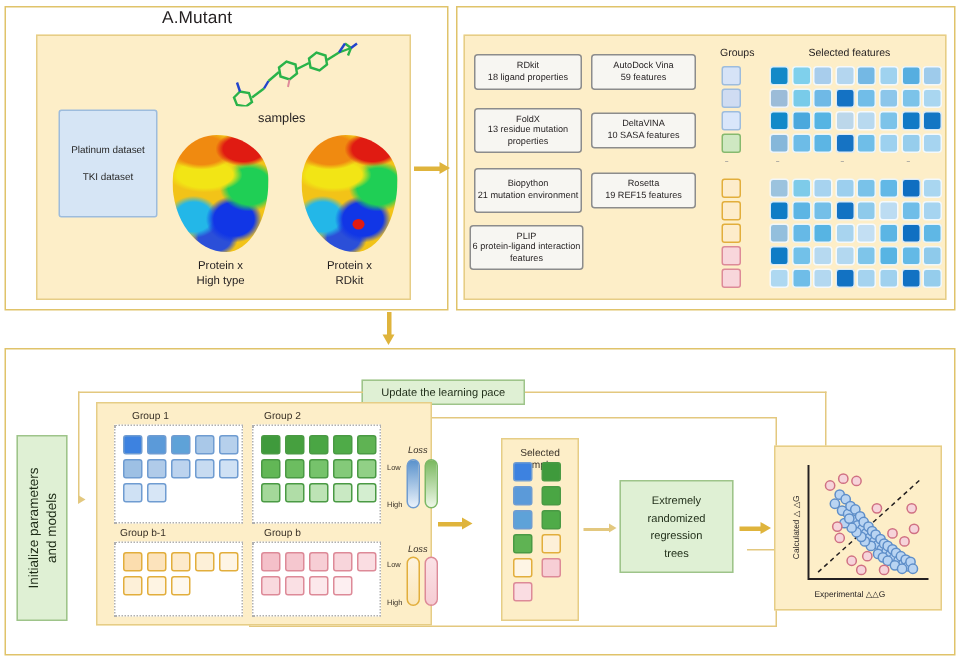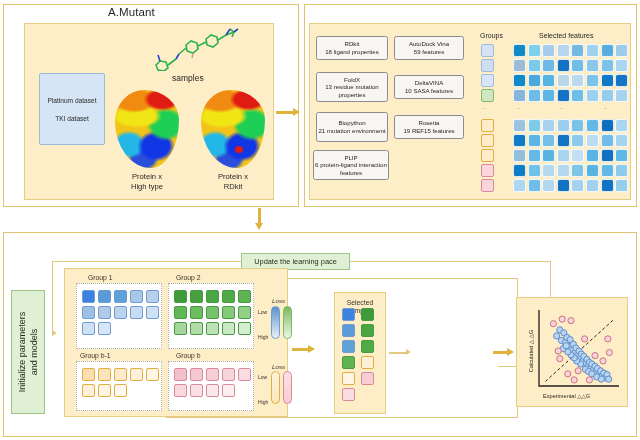--- a/index.html
+++ b/index.html
@@ -445,20 +445,26 @@
       <div class="sq" style="left: 342px; top: 356px; background: rgb(95, 179, 83); border-color: rgb(74, 154, 68);"></div>
       <div class="sq" style="left: 361px; top: 356px; background: rgb(253, 240, 216); border-color: rgb(226, 174, 60);"></div>
       <div class="sq" style="left: 342px; top: 372px; background: rgb(254, 245, 229); border-color: rgb(226, 174, 60);"></div>
       <div class="sq" style="left: 361px; top: 372px; background: rgb(247, 206, 213); border-color: rgb(221, 138, 152);"></div>
       <div class="sq" style="left: 342px; top: 388px; background: rgb(250, 221, 226); border-color: rgb(221, 138, 152);"></div>
     </div>
 
   <div class="thin-line" style="left:389px;top:352px;width:18px;height:1.5px;"></div>
   <div class="arrow-head ah-right-thin" style="left:406px;top:349px;"></div>
 
+  <div class="green-box" style="left:413px;top:320px;width:76px;height:62px;flex-direction:column;line-height:11.5px;">
+    <div>Extremely</div>
+    <div>randomized</div>
+    <div>regression</div>
+    <div>trees</div>
+  </div>
 
   <div class="arrow-line" style="left:493px;top:351px;width:15px;height:3px;"></div>
   <div class="arrow-head ah-right" style="left:507px;top:348px;"></div>
 
   <div class="scatter-wrap" style="left:516px;top:297px;width:112px;height:110px;">
     <svg style="position:absolute;left:0;top:0;width:112px;height:110px;" viewBox="0 0 112 110">
       <g id="scatter-layer">
           <path d="M22,12 L22,88 L102,88" stroke="#231f20" stroke-width="1.3" fill="none"></path>
           <line x1="28.4" y1="83.44" x2="97.19999999999999" y2="21.120000000000005" stroke="#231f20" stroke-width="1" stroke-dasharray="3,2.5"></line>
           <circle cx="39.6" cy="37.839999999999996" r="3.1" fill="#b9d4f2" stroke="#5f8fc9" stroke-width="1"></circle>

